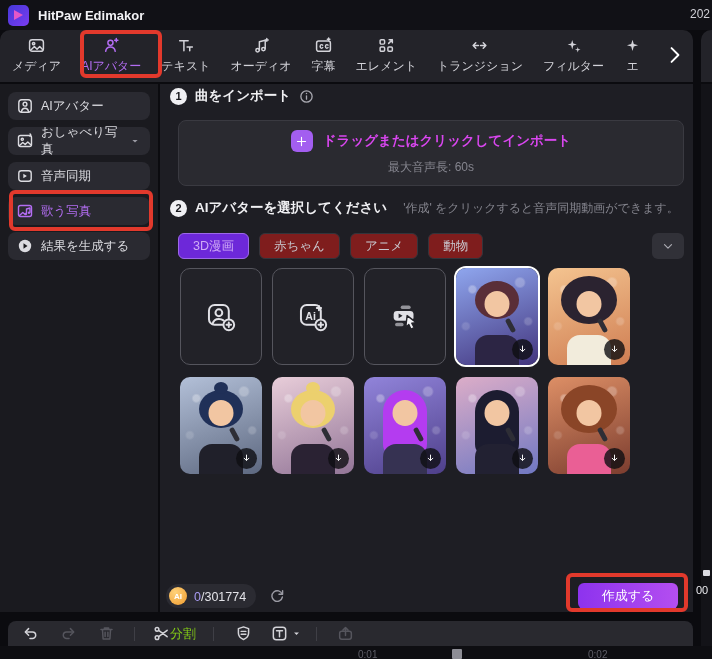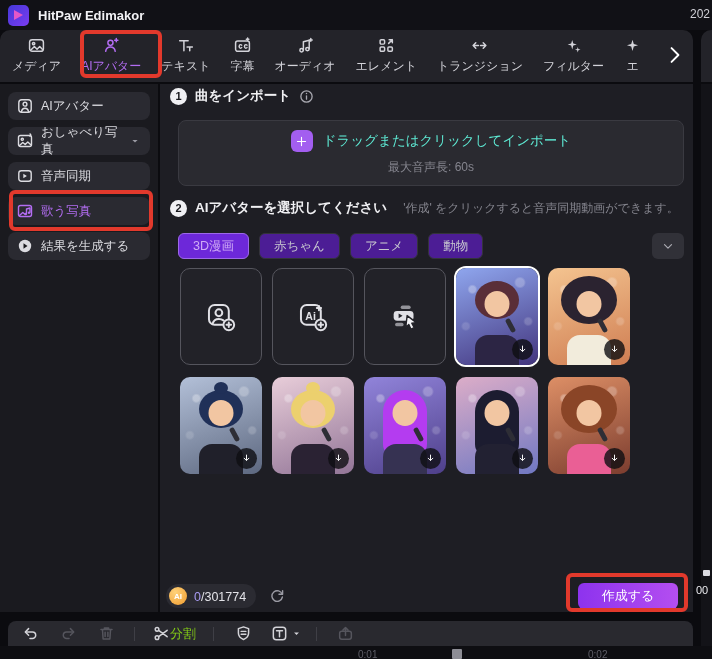--- a/index.html
+++ b/index.html
@@ -44,25 +44,25 @@
   .step-row { position:absolute; left:10px; display:flex; align-items:center; gap:8px; }
   .step-num { width:17px; height:17px; border-radius:50%; background:#f0f0f3; color:#17171c; font-size:11px; font-weight:bold; display:flex; align-items:center; justify-content:center; }
   .step-title { font-size:13.5px; font-weight:bold; color:#f0f0f3; white-space:nowrap; }
   .step-hint { font-size:12px; color:#84848d; margin-left:8px; white-space:nowrap; }
   .info { width:15px; height:15px; color:#a8a8b0; }
 
   .import-zone { position:absolute; left:18px; top:36px; width:506px; height:66px; background:#2a2a30; border:1px solid #3a3a41; border-radius:8px; display:flex; flex-direction:column; align-items:center; justify-content:center; gap:7px; cursor:default; }
   .import-line { display:flex; align-items:center; gap:10px; }
   .plus-btn { width:22px; height:22px; border-radius:6px; background:#a35ef0; color:#fff; display:flex; align-items:center; justify-content:center; }
   .plus-btn .icon { width:13px; height:13px; }
-  .import-label { font-size:13.5px; font-weight:normal; color:#5eead4; }
+  .import-label { font-size:13.5px; font-weight:bold; color:#d946ef; }
   .import-hint { font-size:12px; color:#85858e; }
 
   #chips { position:absolute; left:18px; top:149px; display:flex; gap:10px; }
-  .chip { height:26px; padding:0 14px; border-radius:6px; background:#4c1d95; border:1px solid #34343b; color:#c8c8cf; font-size:12.5px; display:flex; align-items:center; white-space:nowrap; cursor:default; }
+  .chip { height:26px; padding:0 14px; border-radius:6px; background:#7f1d1d; border:1px solid #34343b; color:#c8c8cf; font-size:12.5px; display:flex; align-items:center; white-space:nowrap; cursor:default; }
   .chip.selected { background:#6d28d9; border-color:#9c68e8; color:#cfabf5; }
   .chip-expand { position:absolute; right:9px; top:149px; width:32px; height:26px; border-radius:6px; background:#313138; color:#aaaab2; display:flex; align-items:center; justify-content:center; }
   .chip-expand .icon { width:14px; height:14px; }
 
   #avatar-grid { position:absolute; left:20px; top:184px; display:grid; grid-template-columns:repeat(5,82px); grid-auto-rows:97px; gap:12px 10px; }
   .card { border-radius:10px; position:relative; cursor:default; }
   .card.ph { background:#222228; border:1.3px solid #55555d; display:flex; align-items:center; justify-content:center; color:#e0e0e5; }
   .card.ph .icon { width:34px; height:34px; }
   .card.img { overflow:hidden; }
   .card.img.sel { box-shadow:0 0 0 2px #ffffff; }
@@ -140,36 +140,36 @@
           <span class="icon" style="height: 17px; width: 17px;">
             <svg viewBox="0 0 16 16">
               <path d="M2.5 3.5h8M6.5 3.5V13M9.5 9.5h5M12 9.5V13"></path>
             </svg>
           </span>
           <span class="tab-label">テキスト</span>
         </div>
         <div class="tab">
           <span class="icon" style="height: 17px; width: 17px;">
             <svg viewBox="0 0 16 16">
-              <rect x="1.5" y="3.8" width="13" height="9.7" rx="2"></rect>
-              <path d="M7.2 7.7c-.5-.7-1.5-.7-2 0-.4.6-.4 1.7 0 2.3.5.7 1.5.6 2 0M12.2 7.7c-.5-.7-1.5-.7-2 0-.4.6-.4 1.7 0 2.3.5.7 1.5.6 2 0M12.8 1v2.4M11.6 2.2h2.4"></path>
-            </svg>
-          </span>
-          <span class="tab-label">字幕</span>
-        </div>
-        <div class="tab">
-          <span class="icon" style="height: 17px; width: 17px;">
-            <svg viewBox="0 0 16 16">
               <path d="M6 12.5V4.5l5.5-1.5v8"></path>
               <circle cx="4.3" cy="12.5" r="1.6"></circle>
               <circle cx="9.8" cy="11.4" r="1.6"></circle>
               <path d="M13 1.5v2.6M11.7 2.8h2.6"></path>
             </svg>
           </span>
           <span class="tab-label">オーディオ</span>
+        </div>
+        <div class="tab">
+          <span class="icon" style="height: 17px; width: 17px;">
+            <svg viewBox="0 0 16 16">
+              <rect x="1.5" y="3.8" width="13" height="9.7" rx="2"></rect>
+              <path d="M7.2 7.7c-.5-.7-1.5-.7-2 0-.4.6-.4 1.7 0 2.3.5.7 1.5.6 2 0M12.2 7.7c-.5-.7-1.5-.7-2 0-.4.6-.4 1.7 0 2.3.5.7 1.5.6 2 0M12.8 1v2.4M11.6 2.2h2.4"></path>
+            </svg>
+          </span>
+          <span class="tab-label">字幕</span>
         </div>
         <div class="tab">
           <span class="icon" style="height: 17px; width: 17px;">
             <svg viewBox="0 0 16 16">
               <rect x="2" y="2.5" width="4.2" height="4.2" rx="1"></rect>
               <rect x="2" y="9.3" width="4.2" height="4.2" rx="1"></rect>
               <rect x="9.3" y="9.3" width="4.2" height="4.2" rx="1"></rect>
               <path d="M10 6l3.5-3.5M13.5 2.5v3M13.5 2.5h-3"></path>
             </svg>
           </span>

